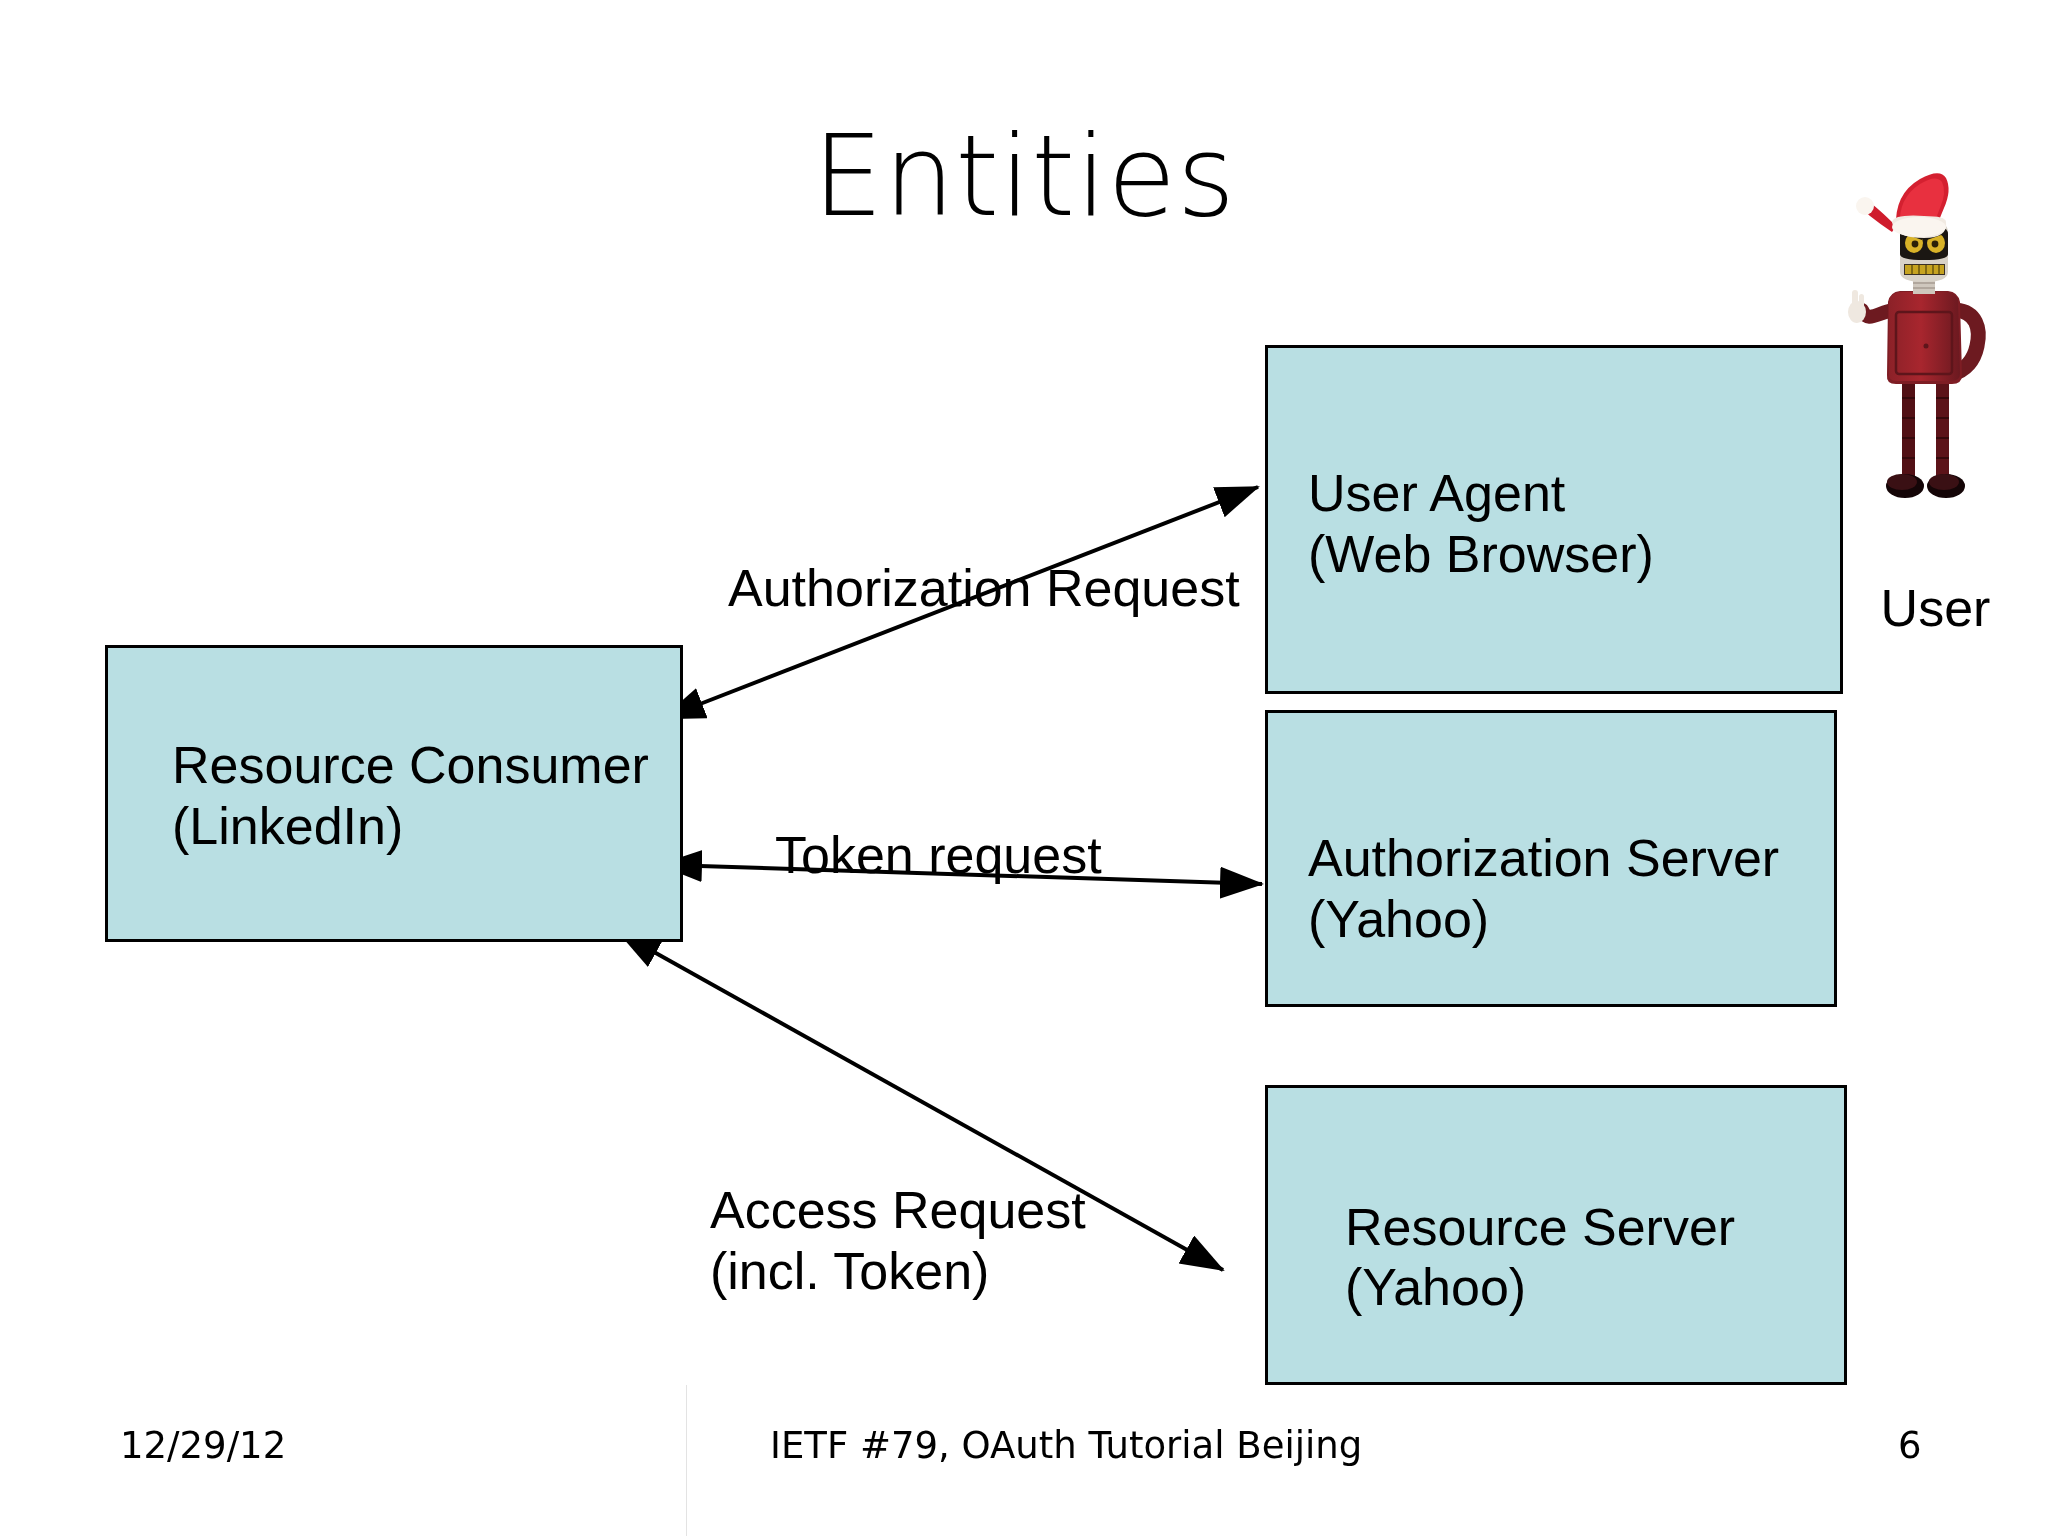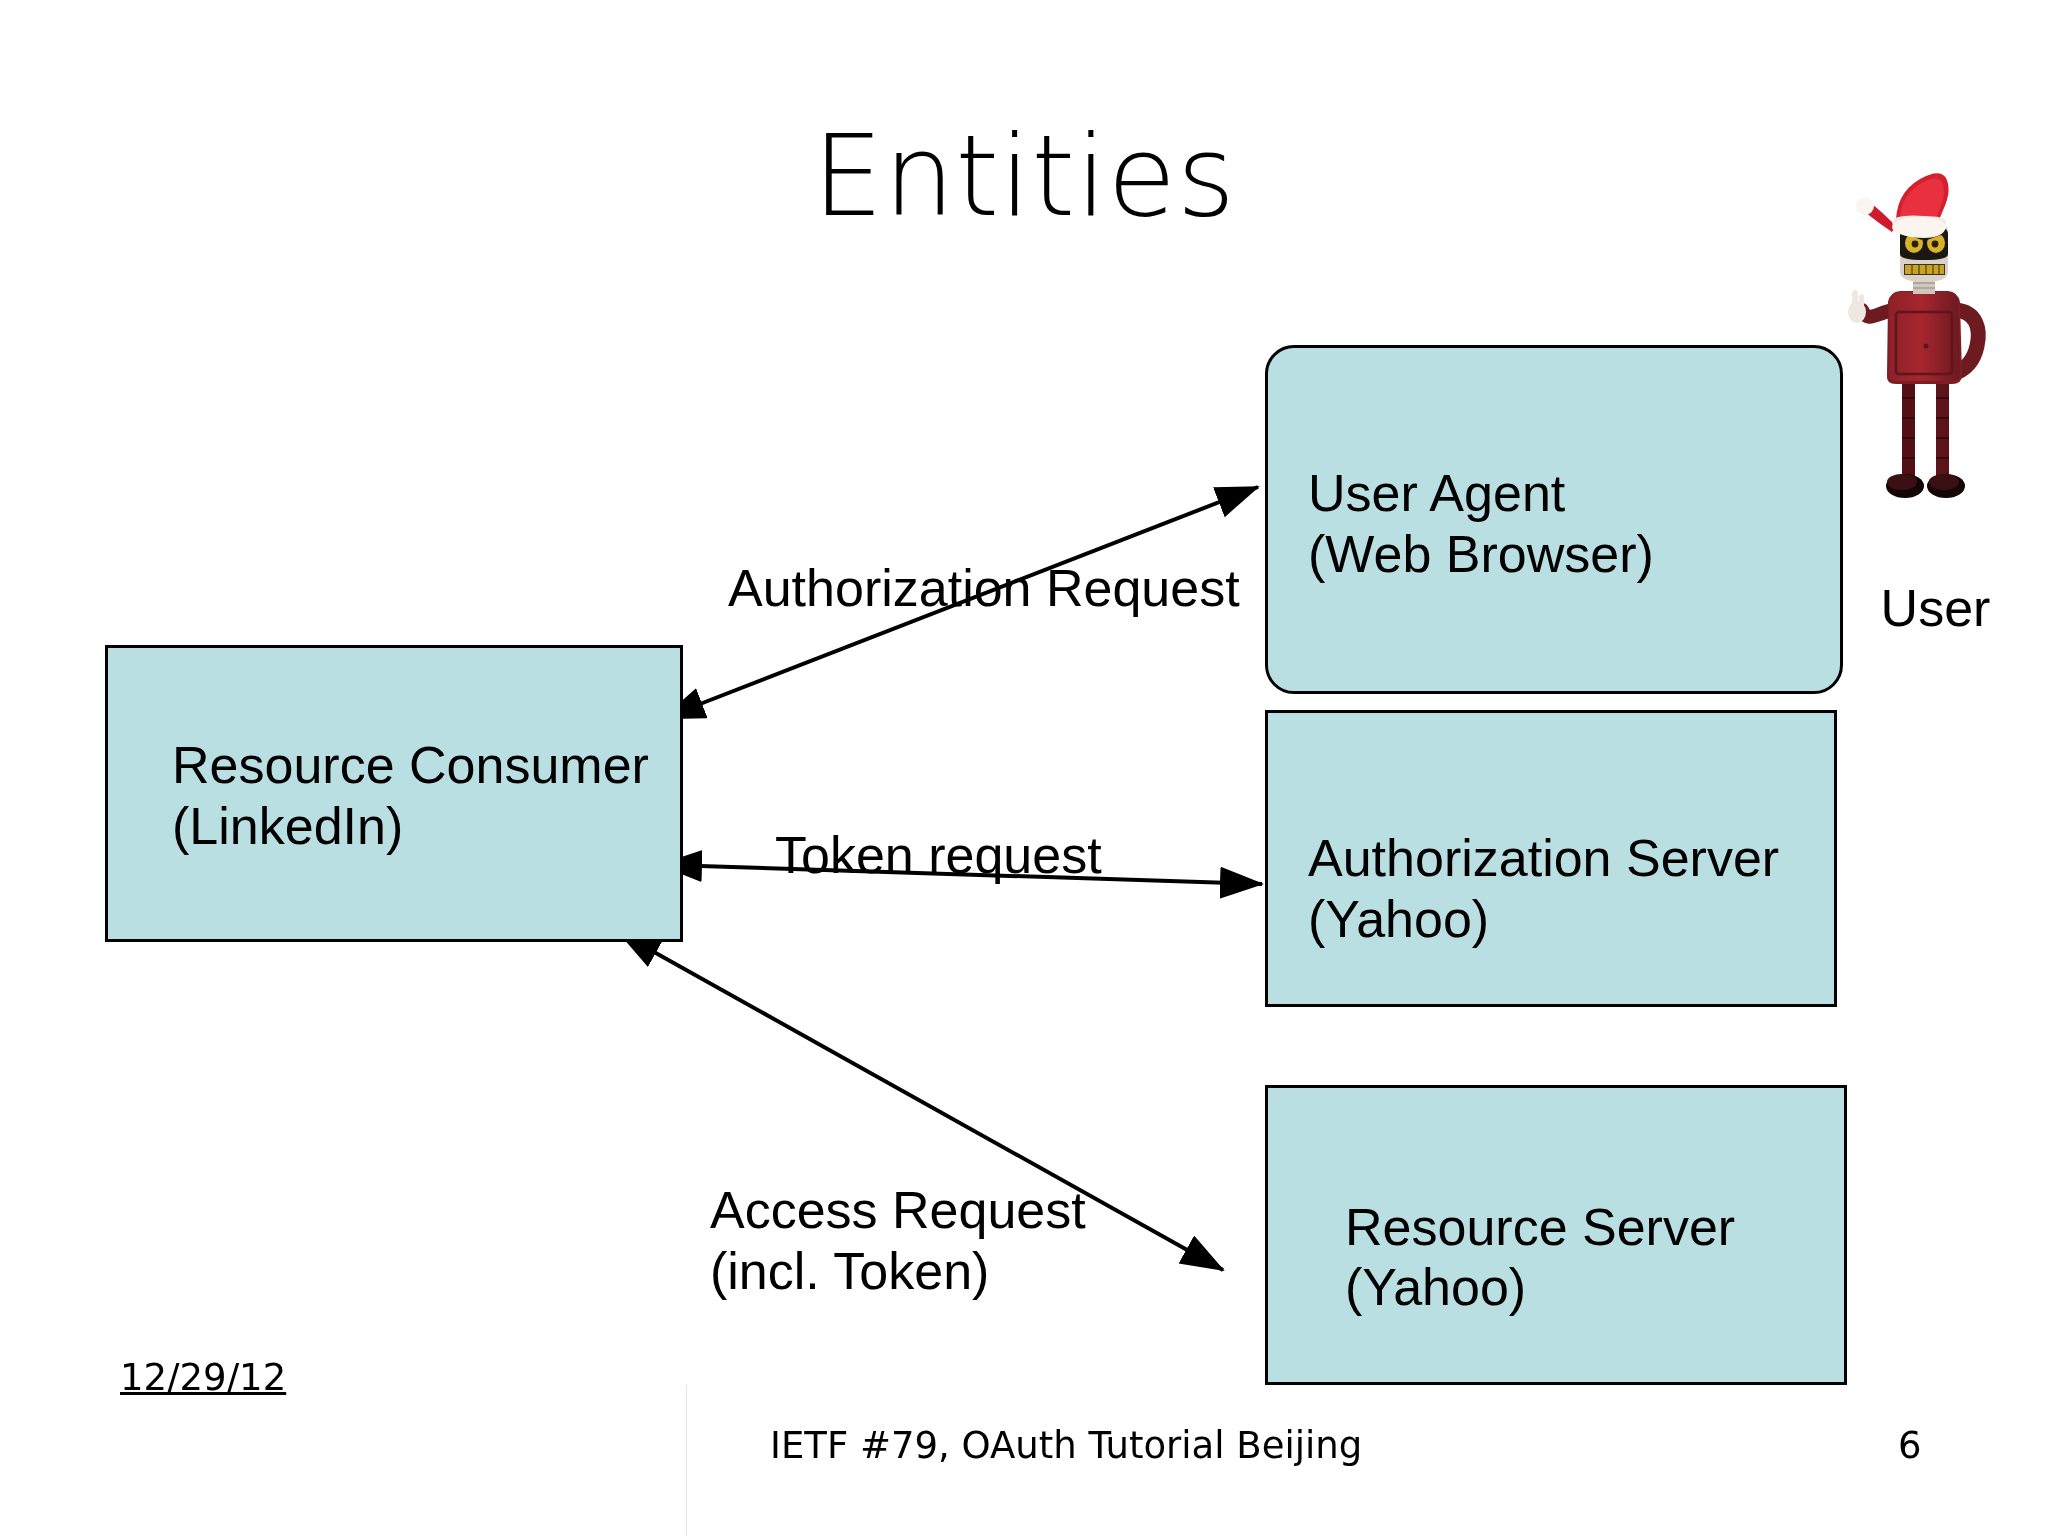--- a/index.html
+++ b/index.html
@@ -50,21 +50,21 @@
     padding-right: 14px;
   }
   .entity-line {
     font-family: "Liberation Sans", sans-serif;
     font-size: 52px;
     line-height: 1.16;
     color: #000000;
     white-space: nowrap;
   }
 
-  #box-user-agent      { left: 1265px; top: 345px;  width: 578px; height: 349px; border-radius: 29px; }
+  #box-user-agent      { left: 1265px; top: 345px;  width: 578px; height: 349px; }
   #box-auth-server     { left: 1265px; top: 710px;  width: 572px; height: 297px; }
   #box-resource-server { left: 1265px; top: 1085px; width: 582px; height: 300px; }
   #box-resource-consumer { left: 105px; top: 645px; width: 578px; height: 297px; padding-left: 64px; }
 
   
   #box-user-agent .entity-text      { transform: translateY(4px); }
   #box-auth-server .entity-text     { transform: translateY(30px); }
   #box-resource-server .entity-text { transform: translateY(22px); margin-left: 37px; }
   #box-resource-consumer .entity-text { transform: translateY(2px); }
 
@@ -119,21 +119,21 @@
   }
 
   
   .footer-text {
     position: absolute;
     font-family: "DejaVu Sans", sans-serif;
     font-size: 37px;
     color: #000000;
     white-space: nowrap;
   }
-  #footer-date      { left: 120px;  top: 1356px; text-decoration: underline; }
+  #footer-date      { left: 120px;  top: 1424px; }
   #footer-center    { left: 770px;  top: 1424px; }
   #footer-pagenum   { left: 1898px; top: 1424px; }
 </style>
 </head>
 <body>
 
 <div id="slide">
 
   <div id="title">Entities</div>
 

